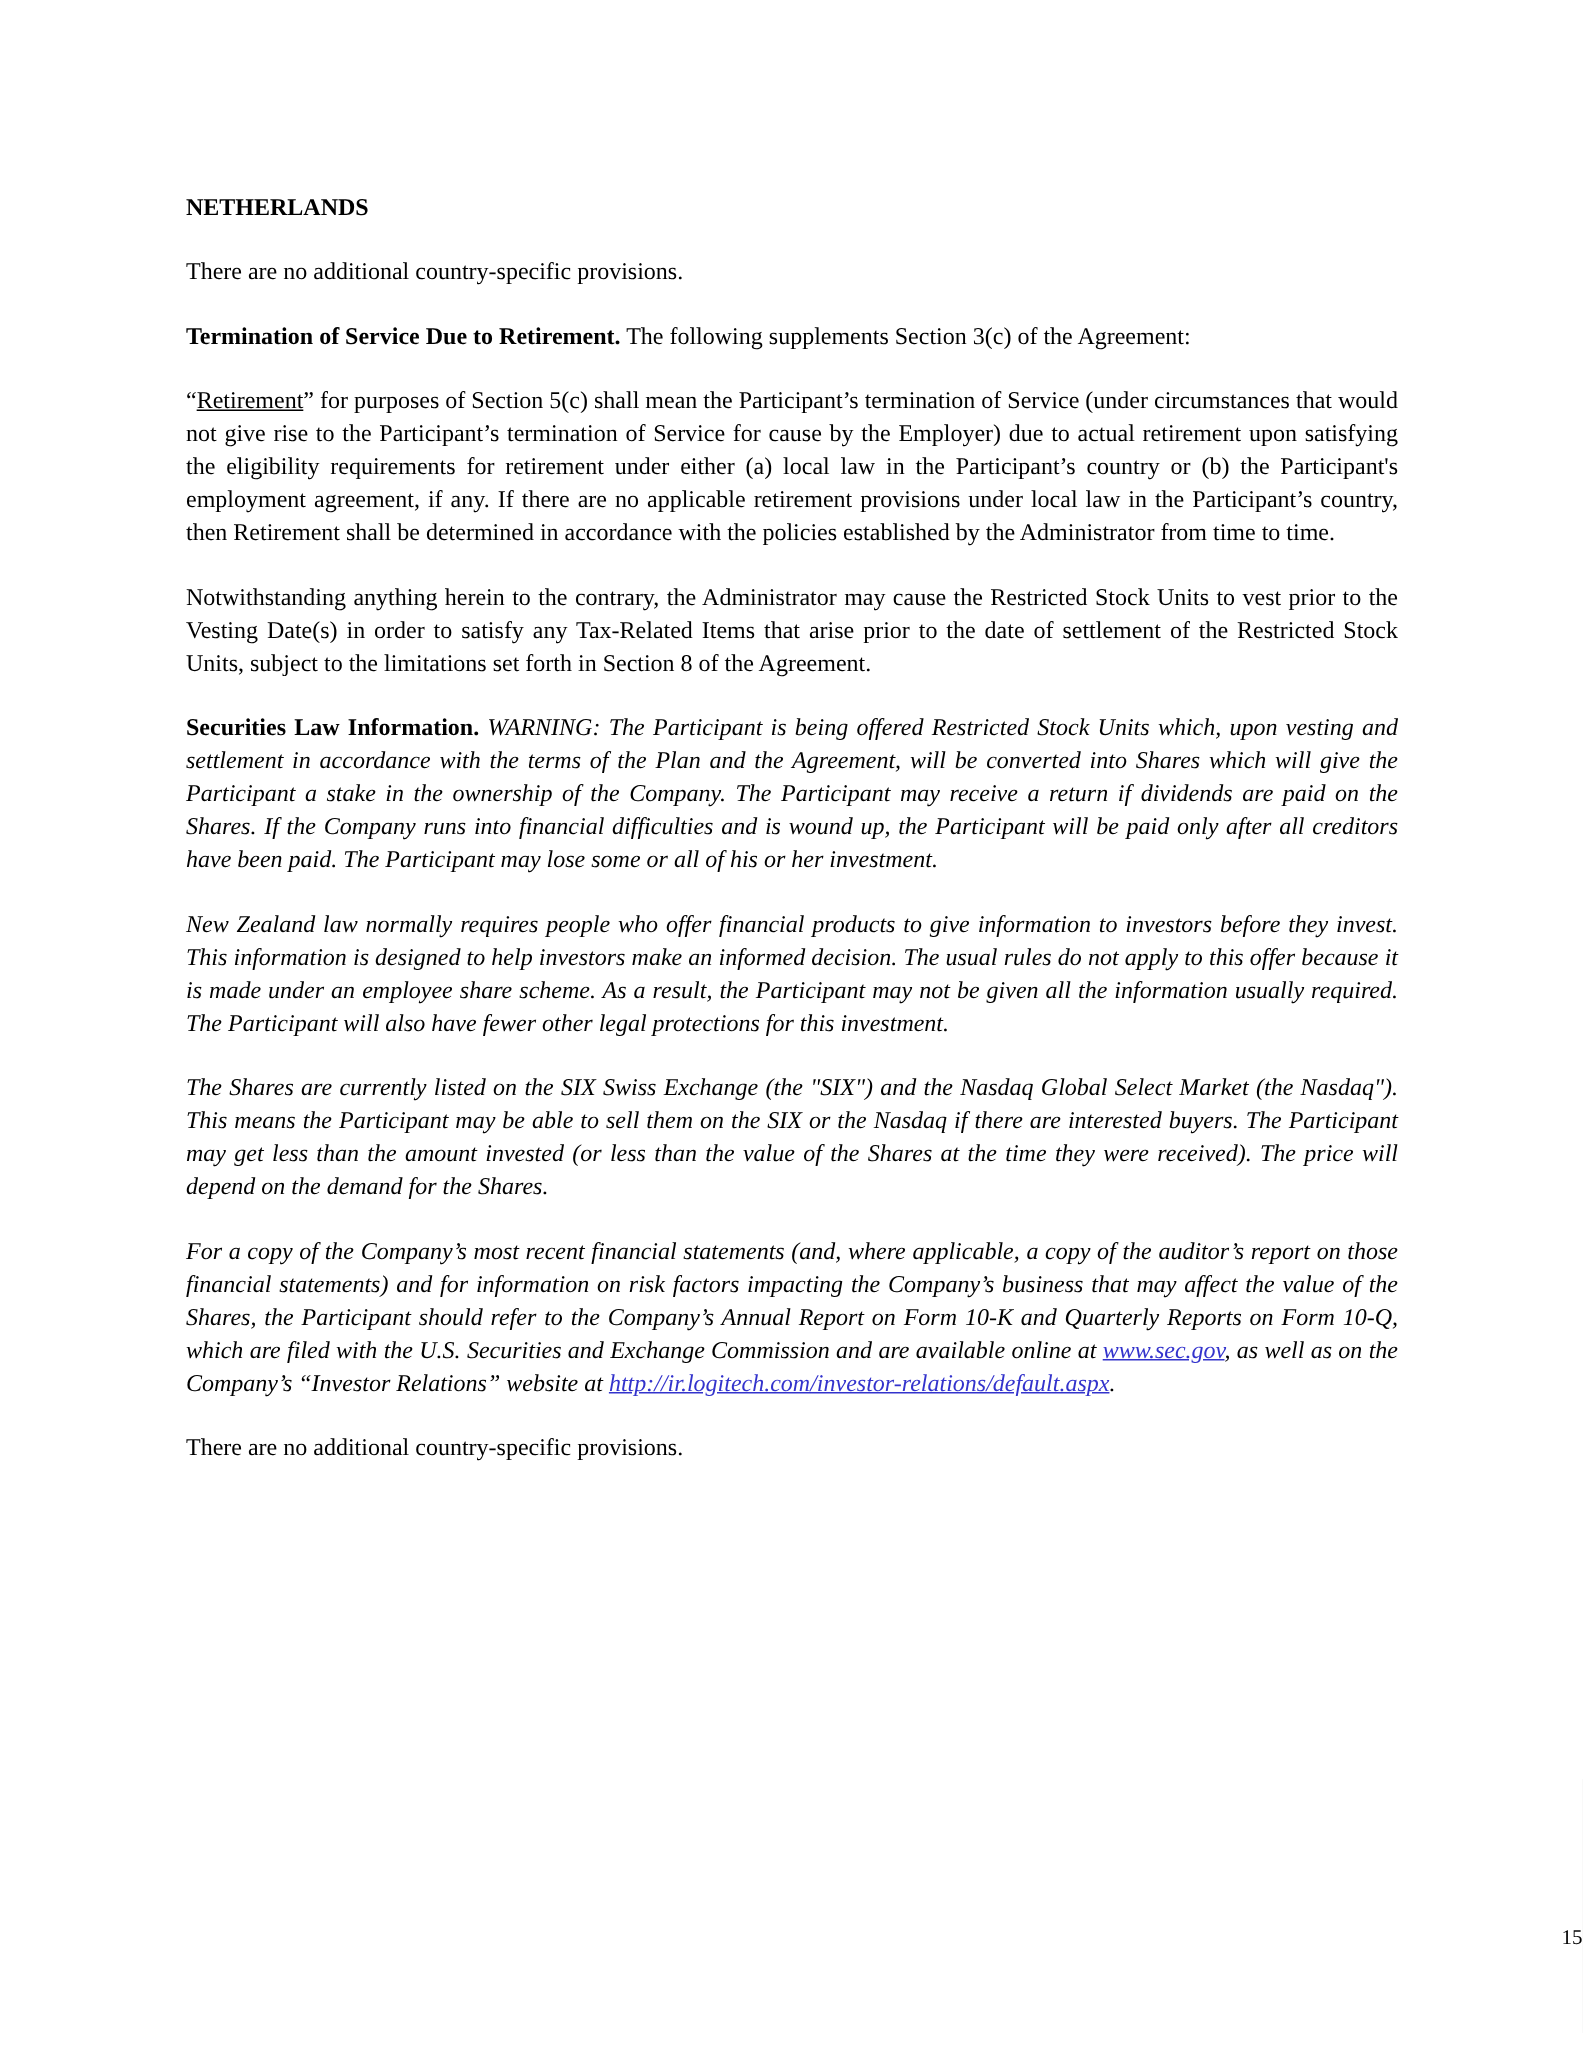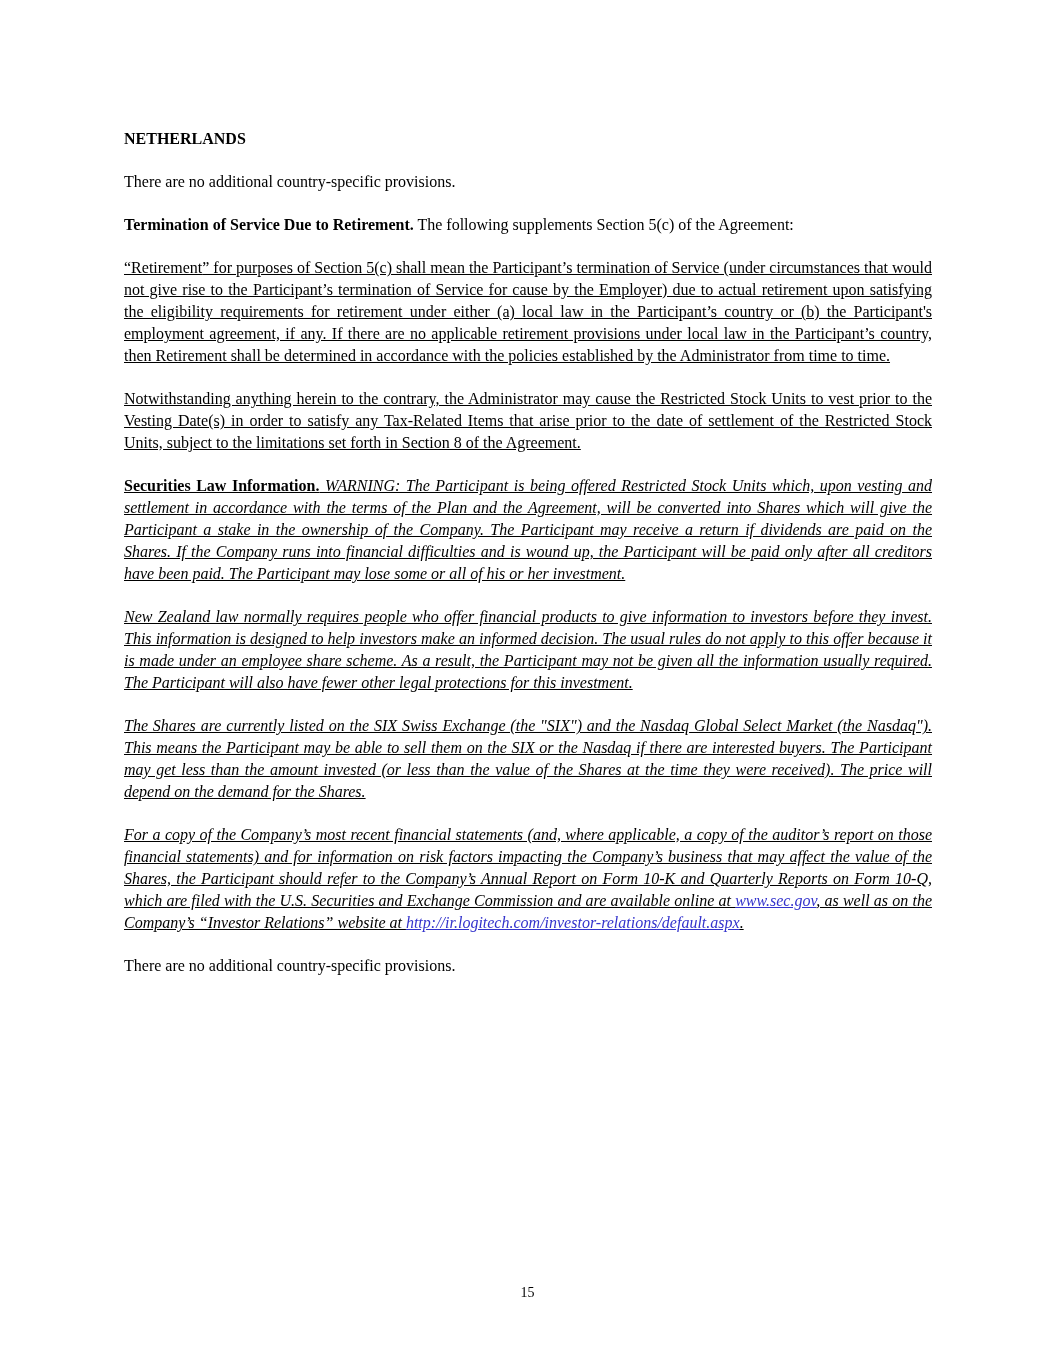--- a/index.html
+++ b/index.html
@@ -22,52 +22,52 @@
     font-size: 16px;
     line-height: 22px;
   }
   .content > :first-child { margin-top: 0; }
   .heading {
     font-weight: bold;
     font-size: 16px;
     margin: 14px 0;
   }
   .para { margin: 21px 0; }
-  .justify { text-align: justify; text-decoration: underline; }
+  .justify { text-align: justify; }
   .italic { font-style: italic; }
   .bold { font-weight: bold; text-align: right; }
   .underline { text-decoration: underline; }
   a.doc-link {
     color: var(--link-color, #3333cc);
     font-style: italic;
     text-decoration: underline;
     cursor: pointer;
   }
   .page-number {
     position: absolute;
     top: 1284px;
     left: 0;
     width: 100%;
-    text-align: center;
+    text-align: right;
     font-size: 14px;
     line-height: 18px;
   }
 </style>
 </head>
 <body>
 
 <div class="page">
   <div class="content">
 
     <div class="heading">NETHERLANDS</div>
 
     <p class="para">There are no additional country-specific provisions.</p>
 
 
-    <p class="para"><span class="bold">Termination of Service Due to Retirement.</span><span>  The following supplements Section 5(c) of the Agreement:</span></p>
+    <p class="para"><span class="bold">Termination of Service Due to Retirement.</span><span>  The following supplements Section 3(c) of the Agreement:</span></p>
 
     <p class="para justify"><span>“</span><span class="underline">Retirement</span><span>” for purposes of Section 5(c) shall mean the Participant’s termination of Service (under circumstances that would not give rise to the Participant’s termination of Service for cause by the Employer) due to actual retirement upon satisfying the eligibility requirements for retirement under either (a) local law in the Participant’s country or (b) the Participant's employment agreement, if any.  If there are no applicable retirement provisions under local law in the Participant’s country, then Retirement shall be determined in accordance with the policies established by the Administrator from time to time.</span></p>
 
     <p class="para justify">Notwithstanding anything herein to the contrary, the Administrator may cause the Restricted Stock Units to vest prior to the Vesting Date(s) in order to satisfy any Tax-Related Items that arise prior to the date of settlement of the Restricted Stock Units, subject to the limitations set forth in Section 8 of the Agreement.</p>
 
     <p class="para justify"><span class="bold">Securities Law Information.</span><span class="italic">  WARNING:  The Participant is being offered Restricted Stock Units which, upon vesting and settlement in accordance with the terms of the Plan and the Agreement, will be converted into Shares which will give the Participant a stake in the ownership of the Company.  The Participant may receive a return if dividends are paid on the Shares.  If the Company runs into financial difficulties and is wound up, the Participant will be paid only after all creditors have been paid.  The Participant may lose some or all of his or her investment.</span></p>
 
     <p class="para justify italic">New Zealand law normally requires people who offer financial products to give information to investors before they invest.  This information is designed to help investors make an informed decision.  The usual rules do not apply to this offer because it is made under an employee share scheme.  As a result, the Participant may not be given all the information usually required.  The Participant will also have fewer other legal protections for this investment.</p>
 
 

